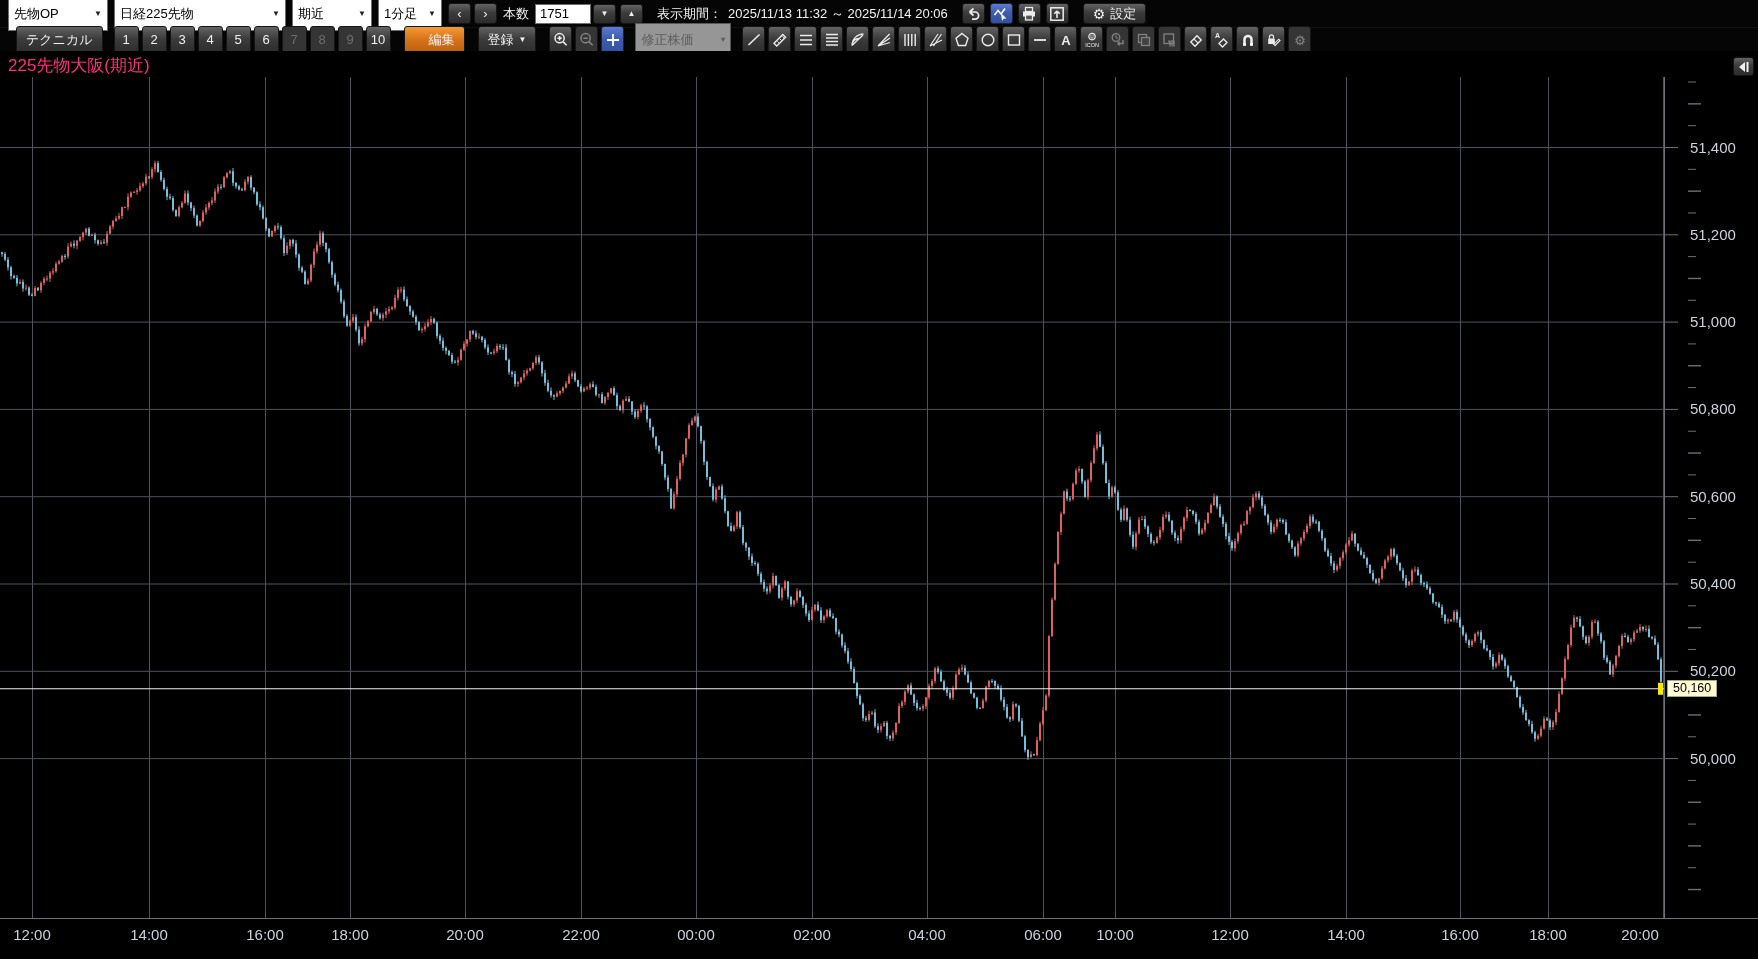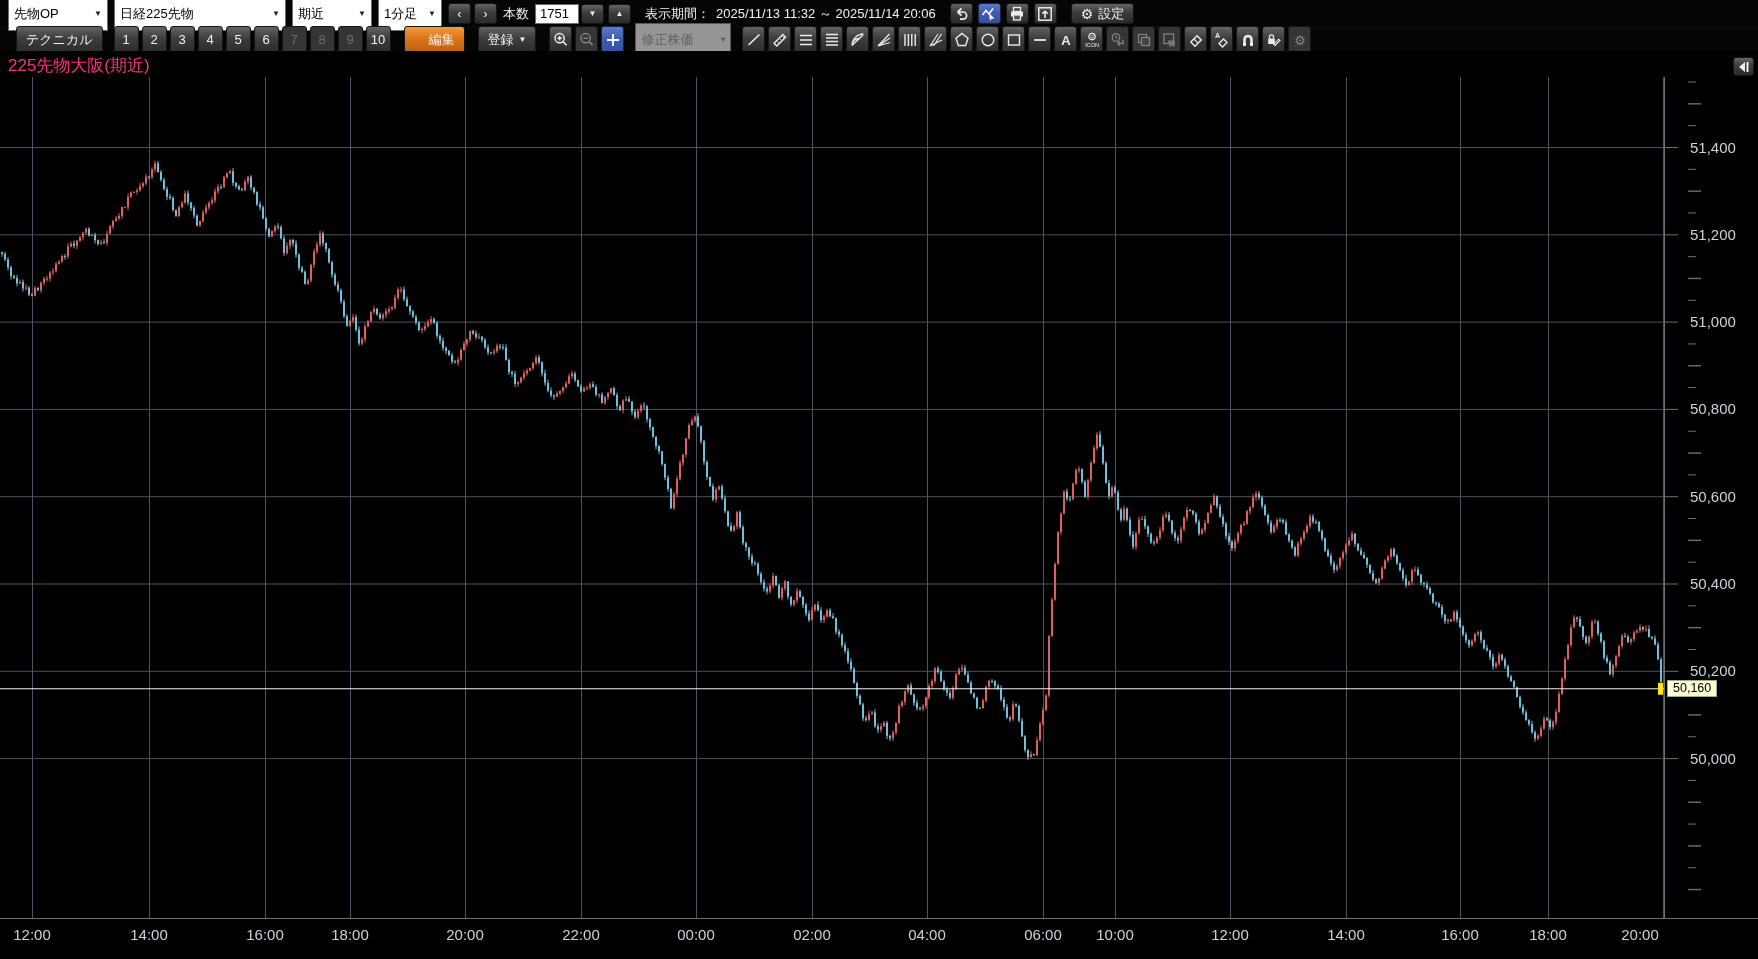--- a/index.html
+++ b/index.html
@@ -17,21 +17,21 @@
   .btn.disabled svg{opacity:.42;}
   .btn.active{background:linear-gradient(#5b7bd0,#3f5cb0 45%,#33509f);border-color:#223;}
   .btn.orange{background:linear-gradient(#f39a36,#d9751a 45%,#b95e0e);padding-left:24px;}
   .sel{display:inline-flex;align-items:center;justify-content:space-between;
     background:#fff;color:#000;border:1px solid #6f6f6f;height:20px;
     font-size:13px;padding:16px 5px;box-sizing:border-box;cursor:pointer;}
   .sel .arr{font-size:8px;color:#222;margin-left:6px;}
   .sel.disabled{background:#969696;color:#5f5f5f;border-color:#585858;cursor:default;font-family:Liberation Mono, monospace;}
   .sel.disabled .arr{color:#5f5f5f;}
   .lbl{color:#f2f2f2;font-size:13px;}
-  .numin{background:#fff;color:#000;border:1px solid #6f6f6f;width:44px;height:20px;
+  .numin{background:#fff;color:#000;border:1px solid #6f6f6f;width:56px;height:20px;
     font-size:13px;padding:0 4px;box-sizing:border-box;font-family:"Liberation Sans",sans-serif;}
   .spin{width:16px;height:20px;font-size:8px;padding:0;}
   #chartwrap{position:absolute;left:0;top:51px;width:1758px;height:908px;background:#000;}
   #chartsvg{position:absolute;left:0;top:0;}
   #charttitle{position:absolute;left:8px;top:3px;color:#ff2e7e;font-size:17px;z-index:3;}
   #collapse{position:absolute;right:4px;top:6px;width:21px;height:19px;z-index:3;}
   #pricelabel{position:absolute;left:1667px;top:630px;background:#fdfbd2;color:#000;
     border:1px solid #a8a87e;font-size:12.5px;padding:0 5px;line-height:15px;z-index:3;}
   svg text{font-family:"Liberation Sans",sans-serif;}
 </style>

